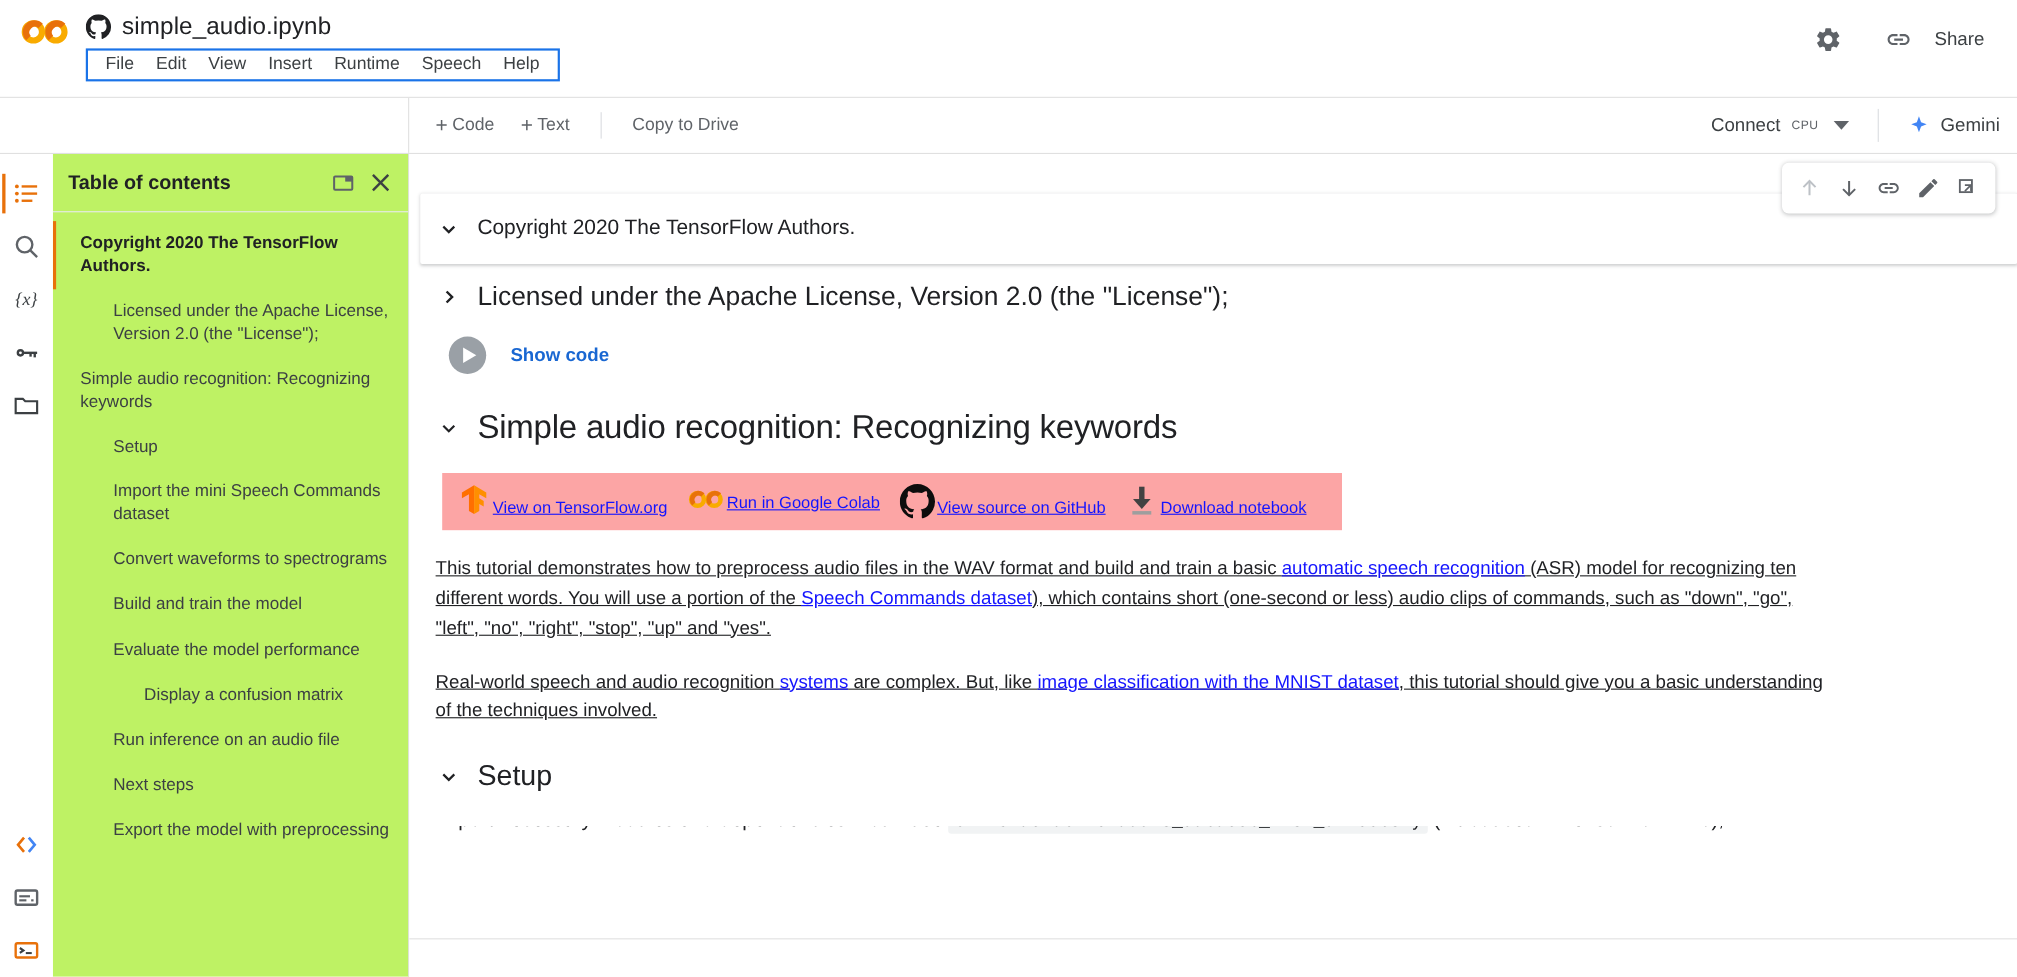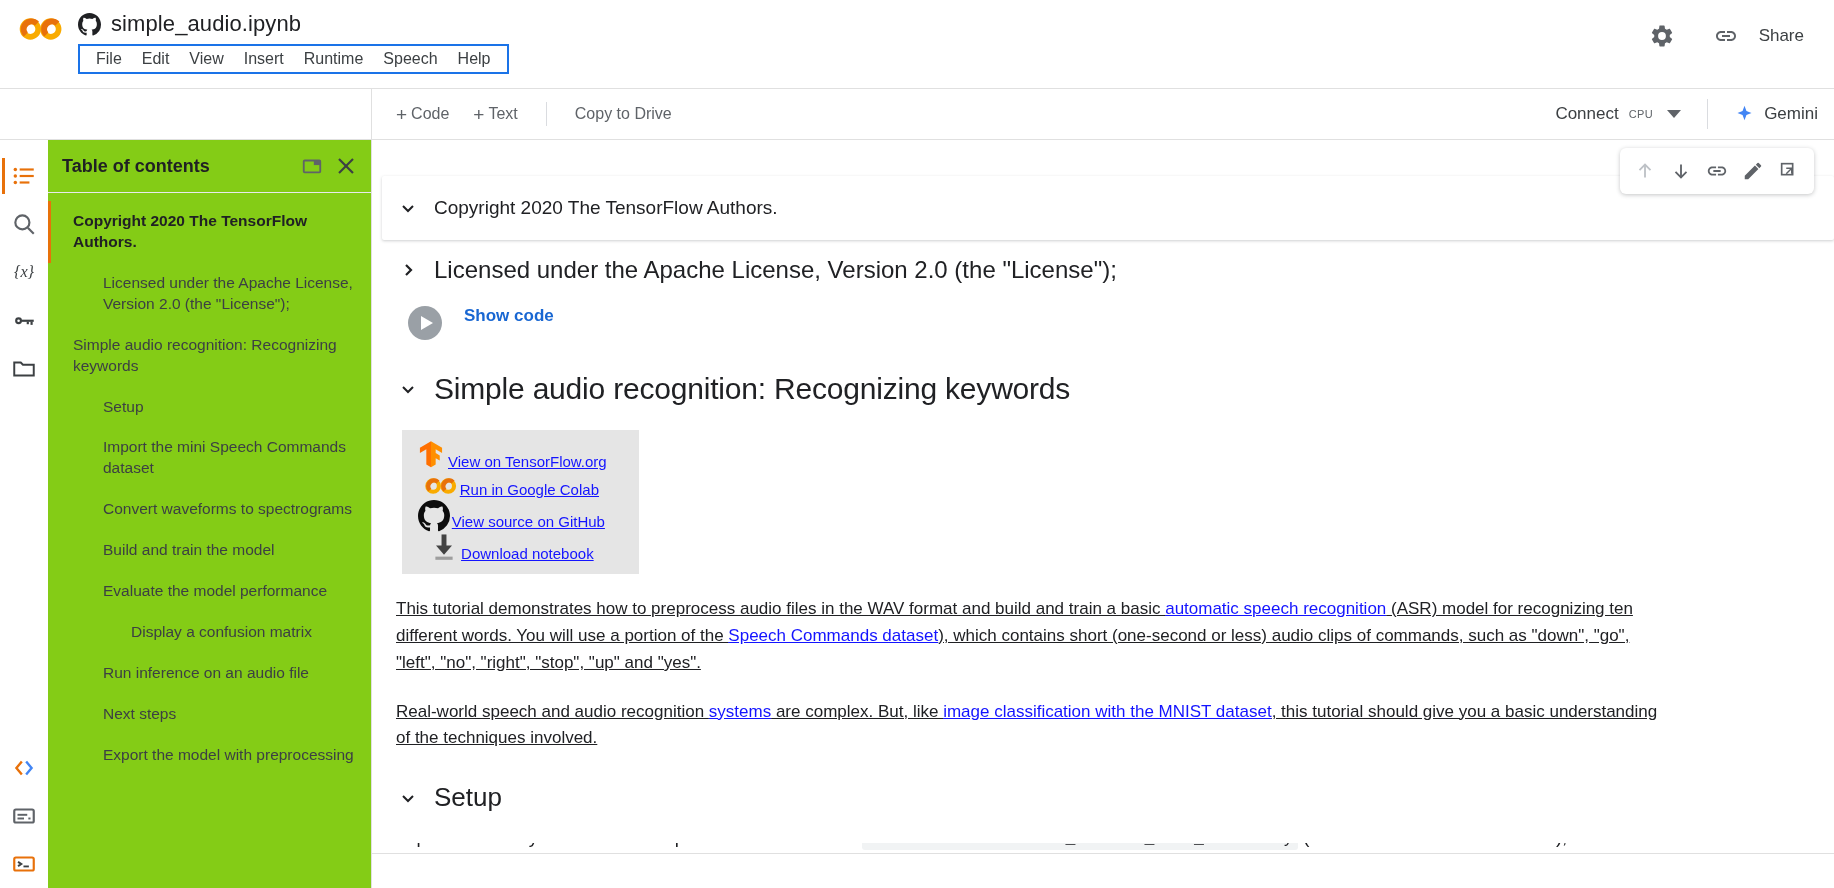--- a/index.html
+++ b/index.html
@@ -112,21 +112,21 @@
     content: ""; position: absolute; left: 0; top: 6px;
     width: 3px; height: 36px; background: #e8710a;
   }
   .rail-spacer { flex: 1 1 auto; }
 
   
   .toc {
     width: 324px; flex: 0 0 324px;
     border-right: 1px solid #e0e0e0;
     display: flex; flex-direction: column;
-    background: #84cc16; min-height: 0;
+    background: #bef264; min-height: 0;
   }
   .toc-header {
     height: 52px; flex: 0 0 52px;
     display: flex; align-items: center; padding: 0 8px 0 14px;
   }
   .toc-title {
     font-size: 18px; font-weight: bold; color: #202124;
     flex: 1 1 auto;
   }
   .toc-hicon {
@@ -184,44 +184,43 @@
   .chev {
     flex: 0 0 auto; width: 16px; height: 16px; cursor: pointer;
     display: flex; align-items: center; justify-content: center;
   }
   .collapsed-title-sm { font-size: 19px; color: #202124; }
   .collapsed-title-md { font-size: 24px; color: #202124; }
   .h1 { font-size: 30px; color: #202124; font-weight: normal; letter-spacing: -.2px; }
   .h2 { font-size: 26px; color: #202124; font-weight: normal; }
 
   .showcode-row {
-    display: flex; align-items: flex-start; gap: 22px;
+    display: flex; align-items: center; gap: 22px;
     padding: 6px 16px 6px 36px;
   }
   .run-circle {
     width: 34px; height: 34px; border-radius: 50%;
     background: #9aa0a6; display: flex; align-items: center;
     justify-content: center; cursor: pointer; flex: 0 0 auto;
   }
   .play-tri {
     width: 0; height: 0;
     border-top: 7px solid transparent; border-bottom: 7px solid transparent;
     border-left: 12px solid #fff; margin-left: 3px;
   }
   .showcode-link {
     color: #1967d2; font-size: 17px; font-weight: bold; cursor: pointer;
   }
 
   .badge-bar {
     margin: 14px 0 0 30px;
-    background: #e5e5e5;
-    display: flex; align-items: center;
+    background: #fca5a5;
+    display: flex; align-items: flex-start;
     padding: 10px 14px; gap: 0;
     width: fit-content;
-    flex-direction: column;
   }
   .badge {
     display: flex; align-items: flex-end; gap: 2px;
     padding: 0 18px 0 0; cursor: pointer;
   }
   .badge-label {
     color: #1414ff; font-size: 15px; text-decoration: underline;
     white-space: nowrap; padding-bottom: 2px;
   }
 

